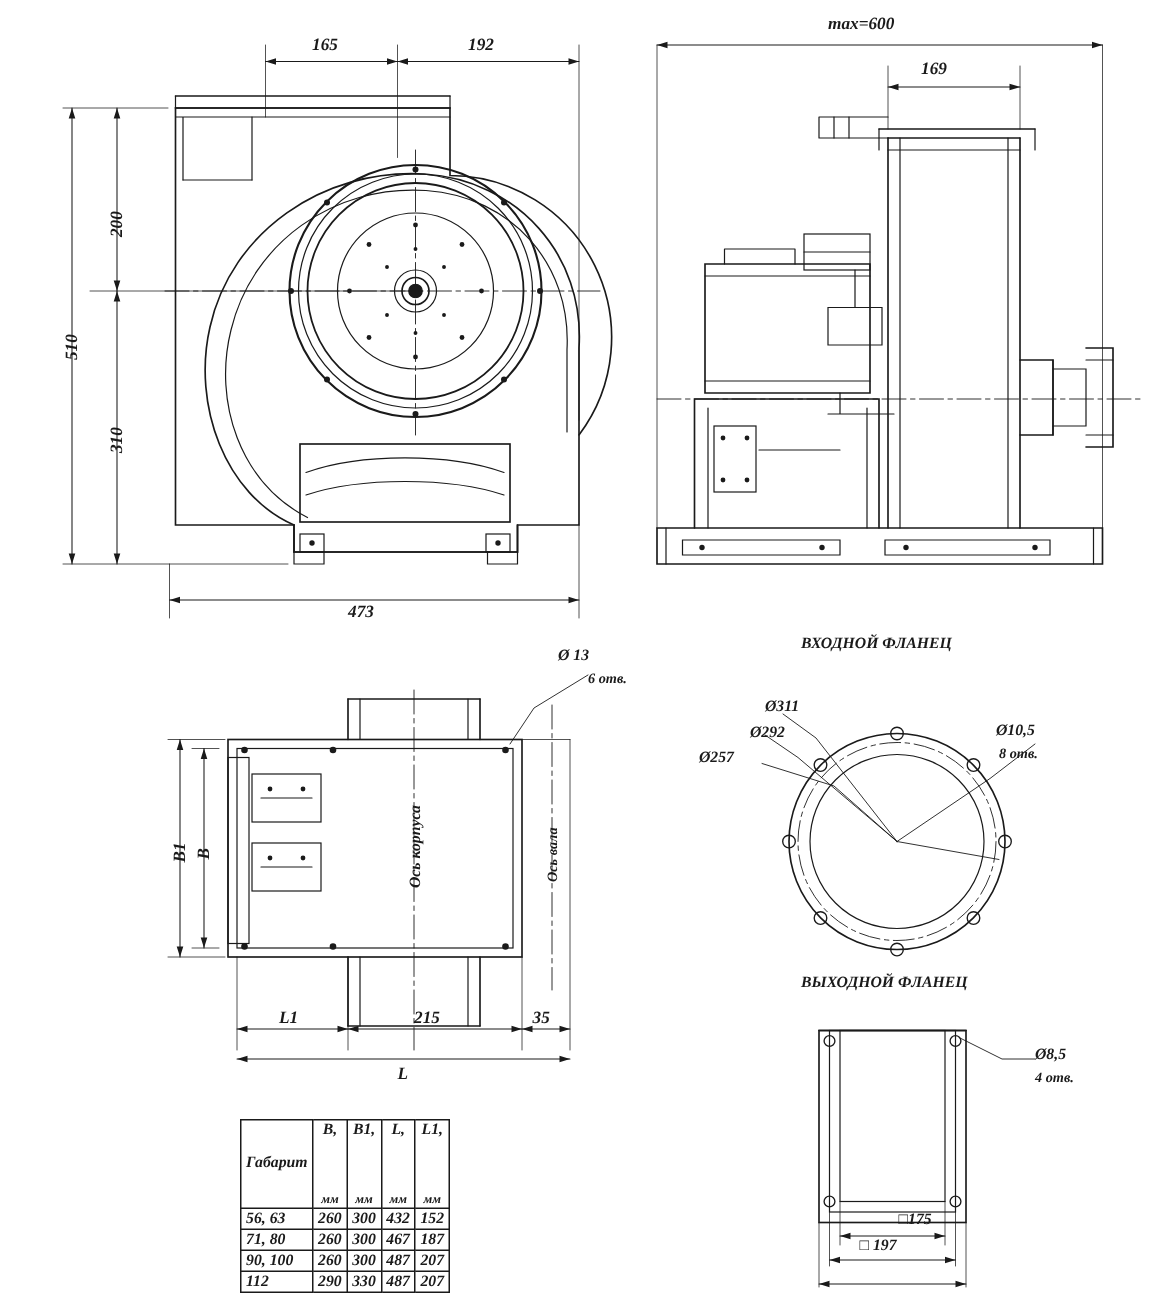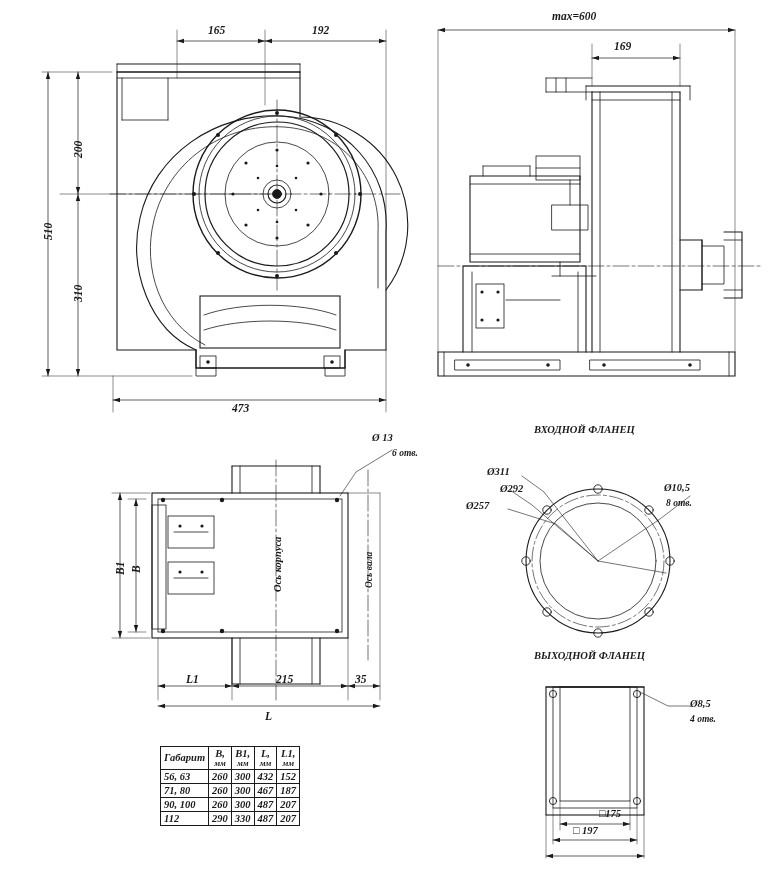--- a/index.html
+++ b/index.html
@@ -8,21 +8,21 @@
   .stage{position:absolute;left:0;top:0;width:772px;height:875px;}
   svg{display:block;}
   .lbl{position:absolute;font-style:italic;font-weight:bold;white-space:nowrap;}
   .lbl.s11{font-size:11.5px;}
   .lbl.s10{font-size:10.5px;}
   .lbl.s9{font-size:9.5px;}
   .rot90{transform:rotate(-90deg);transform-origin:left top;}
   table.dims{position:absolute;border-collapse:collapse;font-style:italic;font-weight:bold;}
   table.dims td,table.dims th{border:1px solid #1a1a1a;
       font-size:10.5px;font-style:italic;font-weight:bold;padding:1px 3px;line-height:1.05;}
-  .tbl-sub{font-size:8.5px;}
+  .tbl-sub{font-size:8.5px;margin-top:36px;}
 </style>
 </head>
 <body>
 
 <div class="stage">
 
 <svg width="772" height="875" viewBox="0 0 772 875">
   <g fill="none" stroke="#1a1a1a" stroke-width="0.8" stroke-linecap="round">
 
   <g>
@@ -309,21 +309,21 @@
 <div class="lbl s11 rot90" style="left:114px;top:575px;">B1</div>
 <div class="lbl s11 rot90" style="left:130px;top:573px;">B</div>
 <div class="lbl s10 rot90" style="left:272px;top:592px;">Ось корпуса</div>
 <div class="lbl s9 rot90" style="left:364px;top:588px;">Ось вала</div>
 <div class="lbl s11" style="left:186px;top:673px;">L1</div>
 <div class="lbl s11" style="left:276px;top:673px;">215</div>
 <div class="lbl s11" style="left:355px;top:673px;">35</div>
 <div class="lbl s11" style="left:265px;top:710px;">L</div>
 
 <div class="lbl s10" style="left:534px;top:424px;">ВХОДНОЙ ФЛАНЕЦ</div>
-<div class="lbl s10" style="left:487px;top:466px;">Ø311</div>
+<div class="lbl s10" style="left:510px;top:466px;">Ø311</div>
 <div class="lbl s10" style="left:500px;top:483px;">Ø292</div>
 <div class="lbl s10" style="left:466px;top:500px;">Ø257</div>
 <div class="lbl s10" style="left:664px;top:482px;">Ø10,5</div>
 <div class="lbl s9" style="left:666px;top:498px;">8 отв.</div>
 
 <div class="lbl s10" style="left:534px;top:650px;">ВЫХОДНОЙ ФЛАНЕЦ</div>
 <div class="lbl s10" style="left:690px;top:698px;">Ø8,5</div>
 <div class="lbl s9" style="left:690px;top:714px;">4 отв.</div>
 <div class="lbl s10" style="left:571px;top:808px;margin-left:28px;">□175</div>
 <div class="lbl s10" style="left:573px;top:825px;">□ 197</div>

